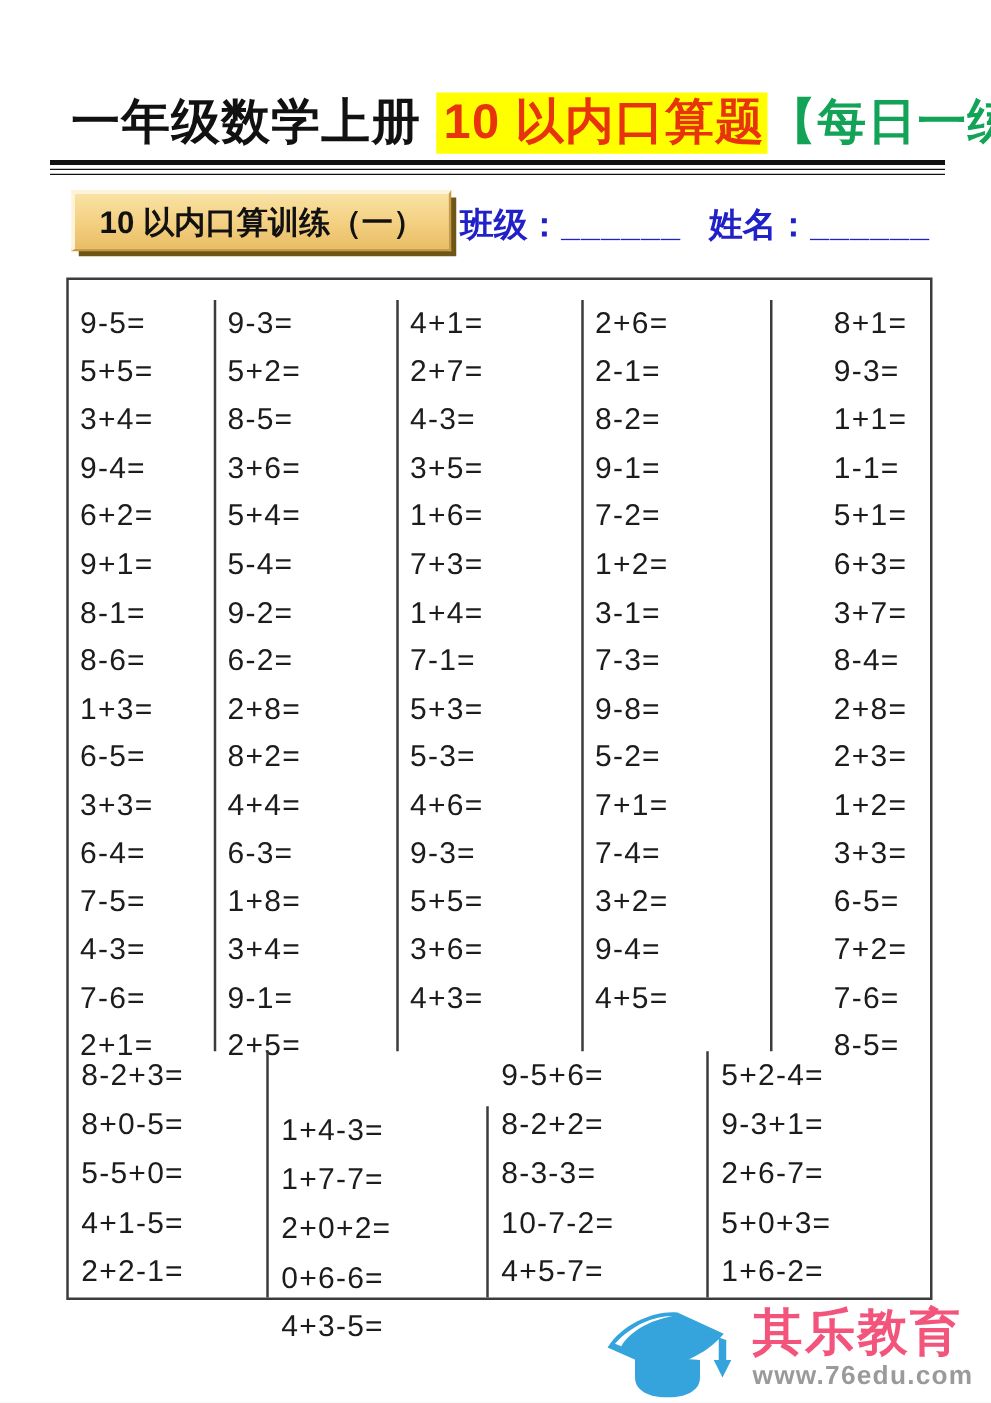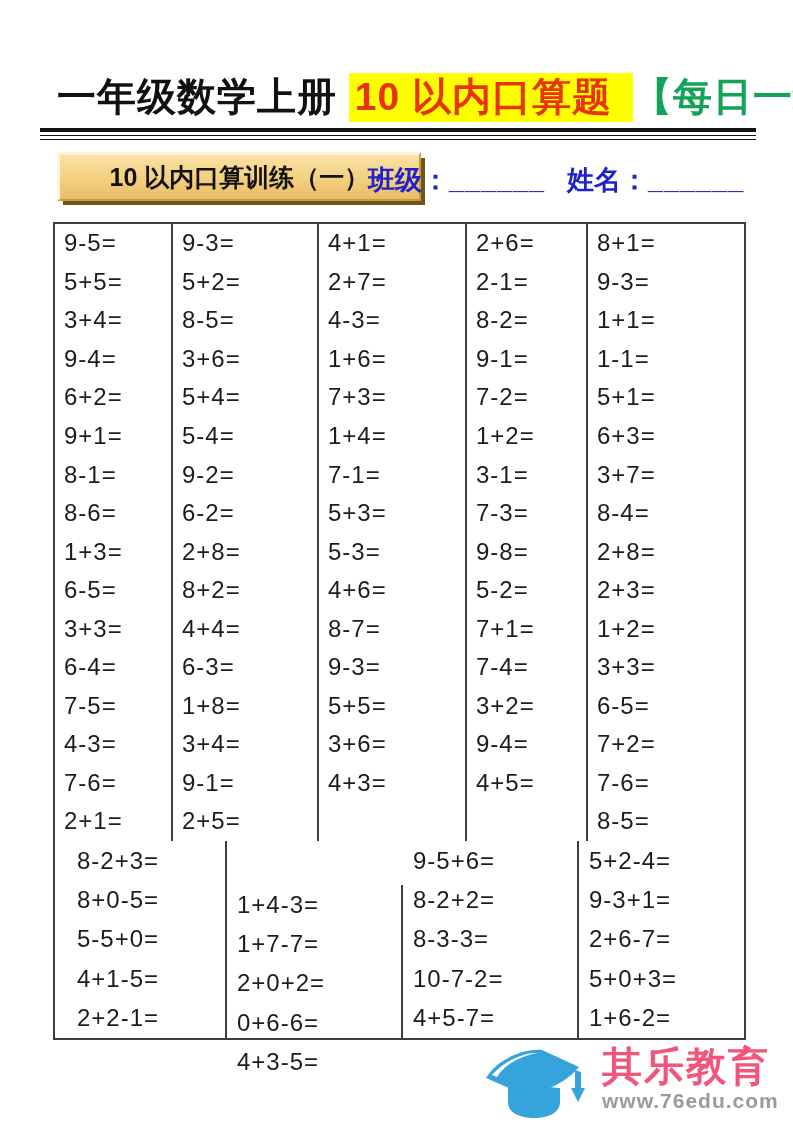--- a/index.html
+++ b/index.html
@@ -7,60 +7,60 @@
   .page {
     position:relative; width:793px; height:1122px; background:#ffffff;
     margin:0 auto; overflow:hidden; color:#1a1a1a;
   }
   
   .title-row {
     position:absolute; top:70px; left:57px; width:700px;
     font-size:39px; font-weight:bold; white-space:nowrap; letter-spacing:1px;
   }
   .title-part1 { color:#111111; }
-  .title-part2 { color:#e8340c; background:#ffff00; padding:2px 21px 4px 6px; }
+  .title-part2 { color:#e8340c; background:#ffff00; padding:2px 2px 4px 6px; }
   .title-part3 { color:#12a356; }
   
   .divider { position:absolute; top:128px; left:40px; width:716px; }
   .divider .l1 { height:4px; background:#111; }
   .divider .l2 { height:1px; background:#111; margin-top:3px; }
   .divider .l3 { height:1px; background:#111; margin-top:3px; }
   
   .badge {
-    position:absolute; top:152px; left:57px; width:364px; height:49px;
+    position:absolute; top:152px; left:57px; width:304px; height:49px;
     background:linear-gradient(180deg,#f9e2a4 0%,#f3cf80 55%,#e9bd66 100%);
     border-top:3px solid #fdf3d8; border-left:3px solid #fdf3d8;
     border-right:2px solid #c89a44; border-bottom:2px solid #c89a44;
     box-shadow:5px 5px 0 -1px #6e5618;
     display:flex; align-items:center; justify-content:center;
     font-size:25px; font-weight:bold; color:#111;
   }
   .fill-line {
     position:absolute; top:162px; left:368px; width:370px;
     font-size:27px; font-weight:bold; color:#2121c8; white-space:nowrap;
   }
   .fill-line .blank { letter-spacing:1px; }
   .fill-line .gap { display:inline-block; width:22px; }
   
   .table {
     position:absolute; top:222px; left:53px; width:693px; height:818px;
     border:2px solid #3c3c3c;
   }
   .top-section { display:flex; height:617px; }
-  .tcol { border-right:2px solid #3c3c3c; }
-  .tcol:last-child { border-right:none; flex:1; }
+  .tcol { border-right:2px solid #3c3c3c;margin-top:16px; }
+  .tcol:last-child { border-right:none; flex:1;padding-left:40px; }
   .tcol:nth-child(1){ width:118px; }
   .tcol:nth-child(2){ width:146px; }
   .tcol:nth-child(3){ width:148px; }
-  .tcol:nth-child(4){ width:121px;text-align:center; }
+  .tcol:nth-child(4){ width:151px;text-align:center; }
   .cell {
     height:38.55px; display:flex; align-items:center;
     padding-left:9px; font-size:24px; color:#1c1c1c; letter-spacing:1px;
   }
-  .bottom-section { display:flex; height:197px;padding-left:12px; }
+  .bottom-section { display:flex; height:197px; }
   .bcol { border-right:2px solid #3c3c3c; }
   .bcol:last-child { border-right:none; flex:1; }
   .bcol:nth-child(1){ width:160px; }
   .bcol:nth-child(2){ width:176px;margin-top:44px; }
   .bcol:nth-child(3){ width:176px; }
   .bcell {
     height:39.4px; display:flex; align-items:center;
     padding-left:10px; font-size:24px; color:#1c1c1c; letter-spacing:1px;
   }
   
@@ -131,28 +131,28 @@
           <div class="cell">6-3=</div>
           <div class="cell">1+8=</div>
           <div class="cell">3+4=</div>
           <div class="cell">9-1=</div>
           <div class="cell">2+5=</div>
         </div>
         <div class="tcol">
           <div class="cell">4+1=</div>
           <div class="cell">2+7=</div>
           <div class="cell">4-3=</div>
+          <div class="cell">3+5=</div>
           <div class="cell">1+6=</div>
           <div class="cell">7+3=</div>
           <div class="cell">1+4=</div>
           <div class="cell">7-1=</div>
           <div class="cell">5+3=</div>
           <div class="cell">5-3=</div>
           <div class="cell">4+6=</div>
-          <div class="cell">8-7=</div>
           <div class="cell">9-3=</div>
           <div class="cell">5+5=</div>
           <div class="cell">3+6=</div>
           <div class="cell">4+3=</div>
         </div>
         <div class="tcol">
           <div class="cell">2+6=</div>
           <div class="cell">2-1=</div>
           <div class="cell">8-2=</div>
           <div class="cell">9-1=</div>

